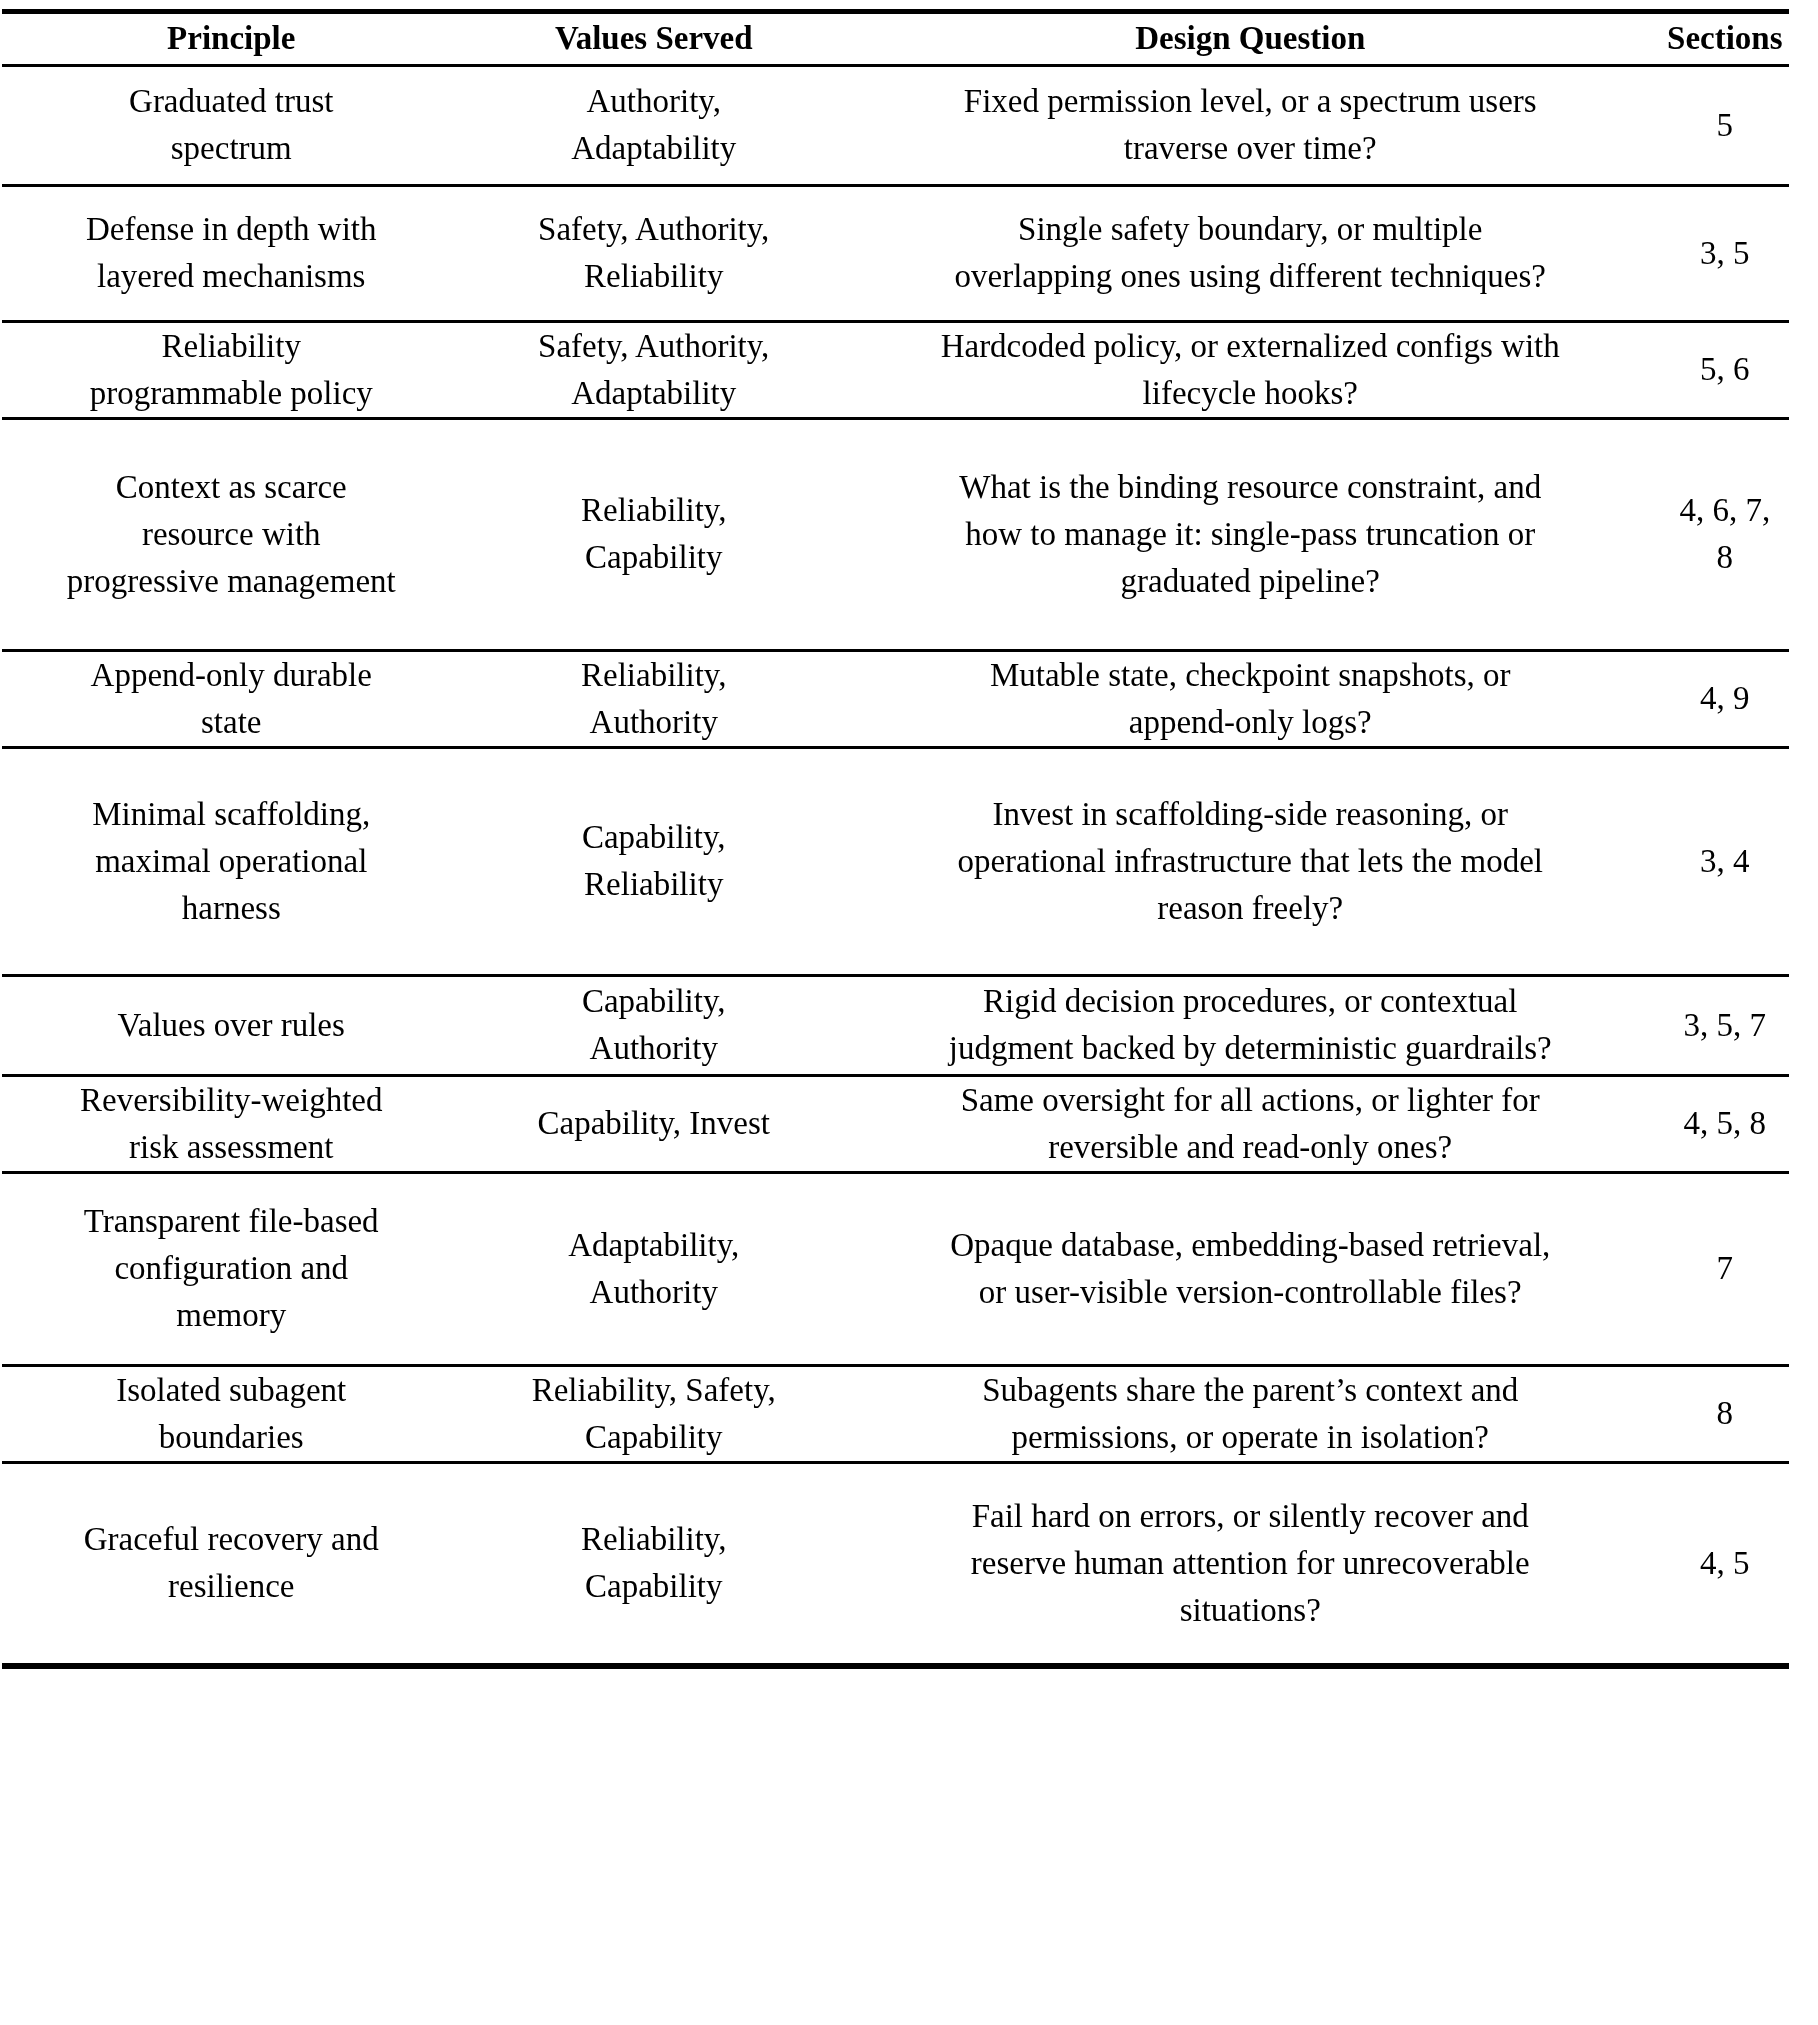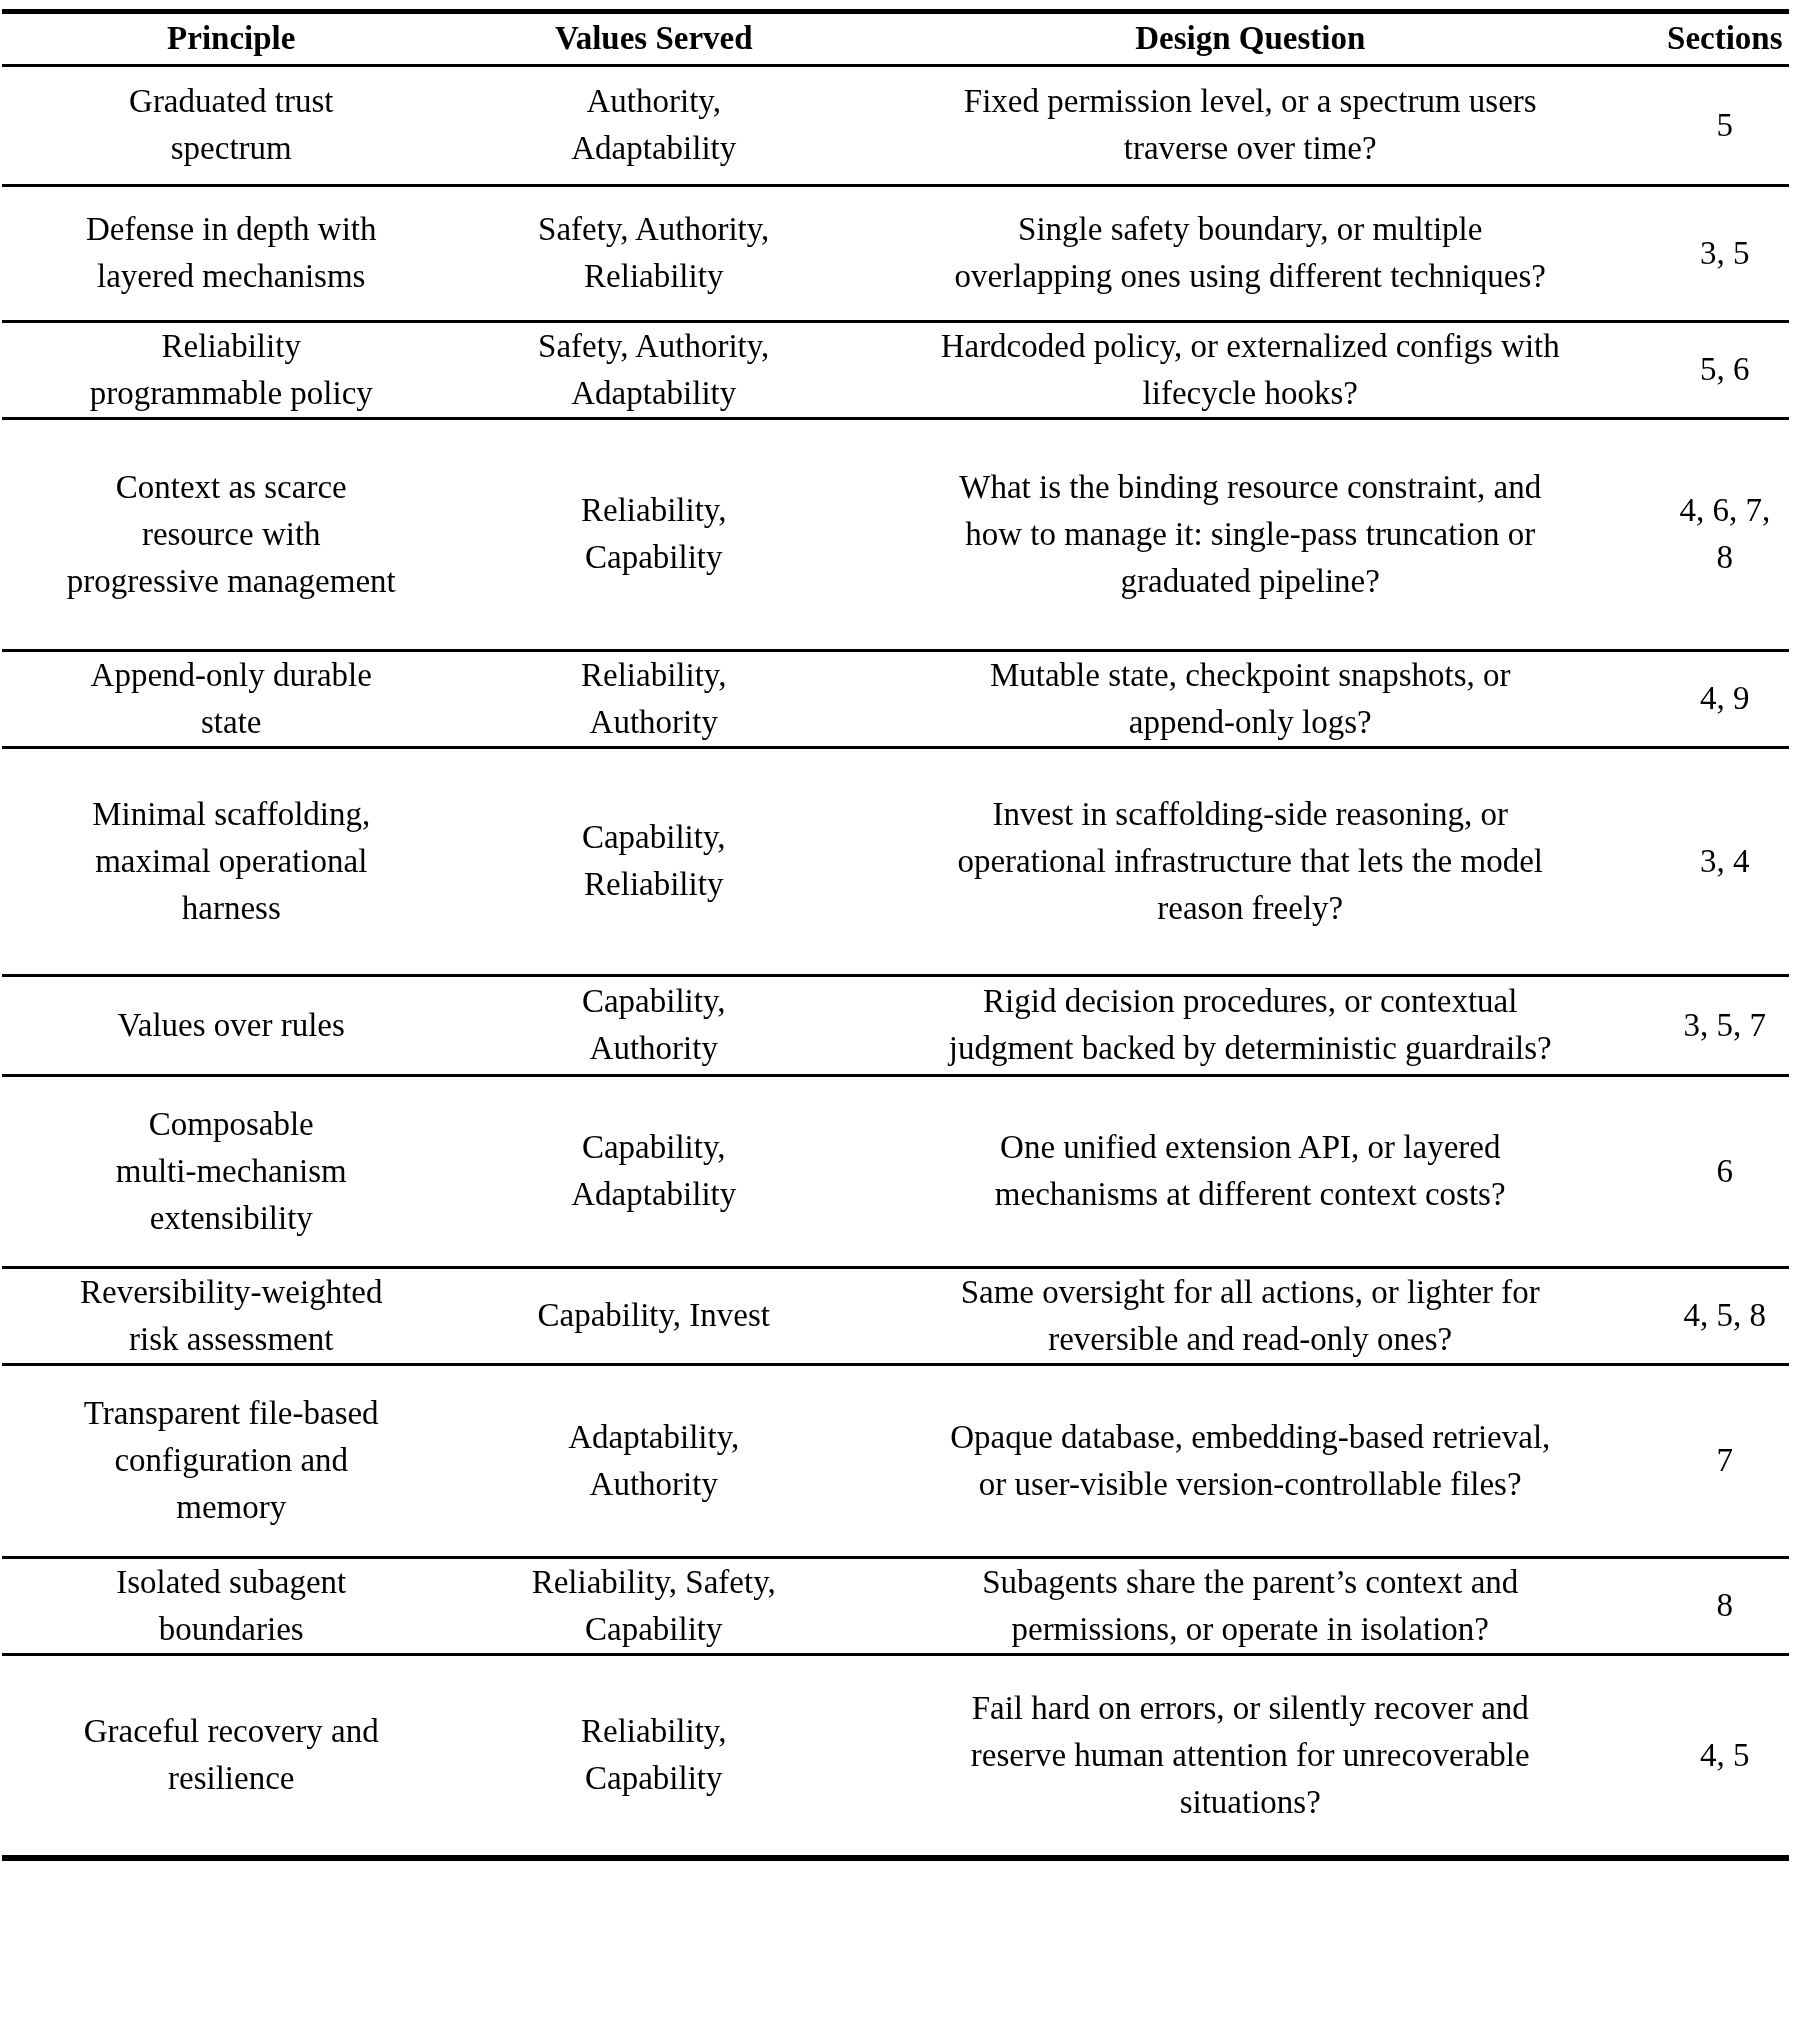--- a/index.html
+++ b/index.html
@@ -130,30 +130,20 @@
       <td class="p4">3, 4</td>
     </tr>
     <tr style="height:100px">
       <td class="p1">Values over rules</td>
       <td class="p2">Capability,
 Authority</td>
       <td class="p3">Rigid decision procedures, or contextual
 judgment backed by deterministic guardrails?</td>
       <td class="p4">3, 5, 7</td>
     </tr>
-    <tr style="height:192px">
-      <td class="p1">Composable
-multi-mechanism
-extensibility</td>
-      <td class="p2">Capability,
-Adaptability</td>
-      <td class="p3">One unified extension API, or layered
-mechanisms at different context costs?</td>
-      <td class="p4">6</td>
-    </tr>
     <tr style="height:91px">
       <td class="p1">Reversibility-weighted
 risk assessment</td>
       <td class="p2">Capability, Invest</td>
       <td class="p3">Same oversight for all actions, or lighter for
 reversible and read-only ones?</td>
       <td class="p4">4, 5, 8</td>
     </tr>
     <tr style="height:193px">
       <td class="p1">Transparent file-based

